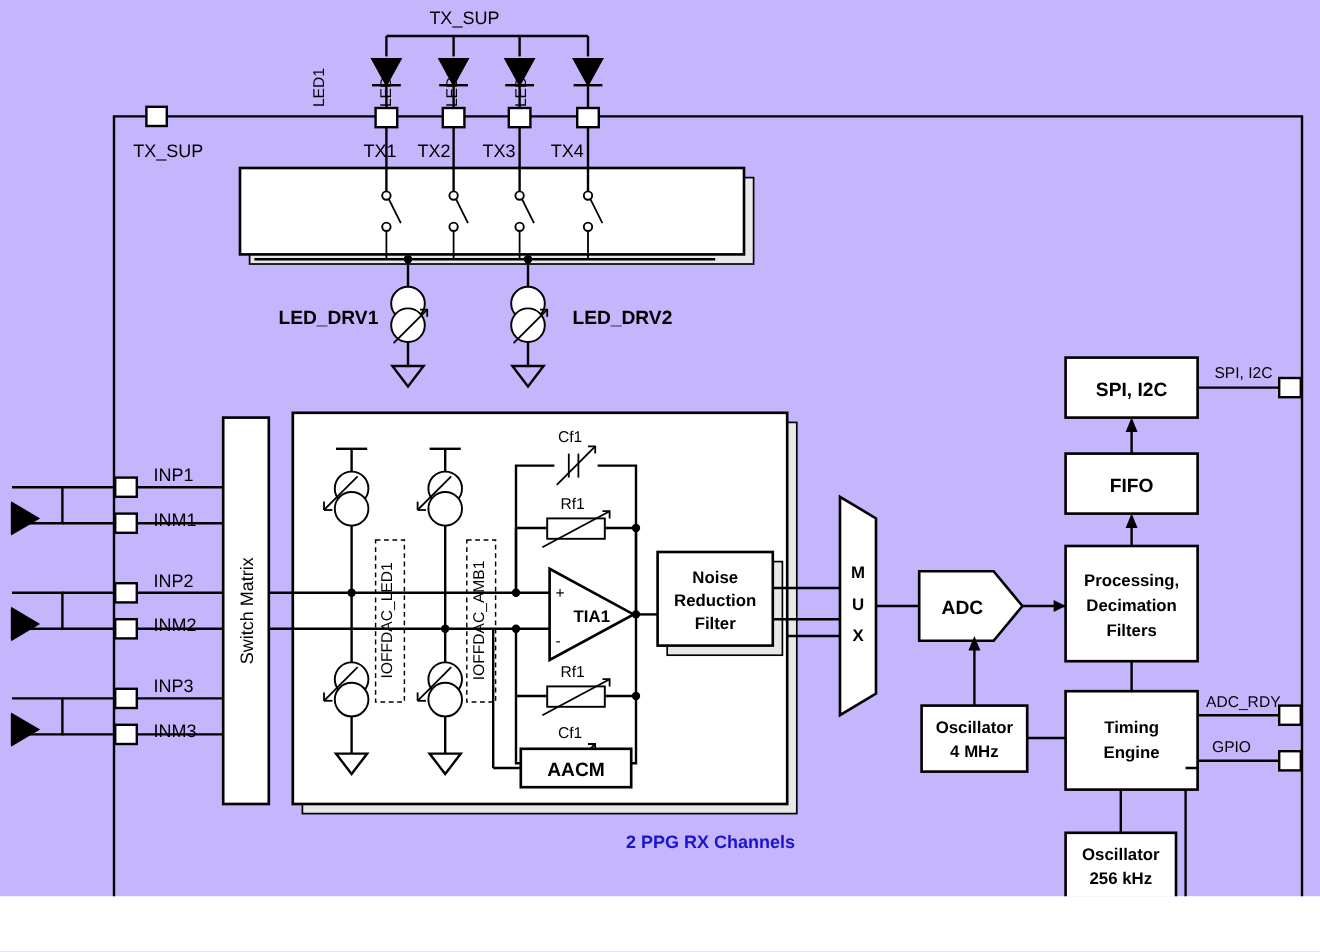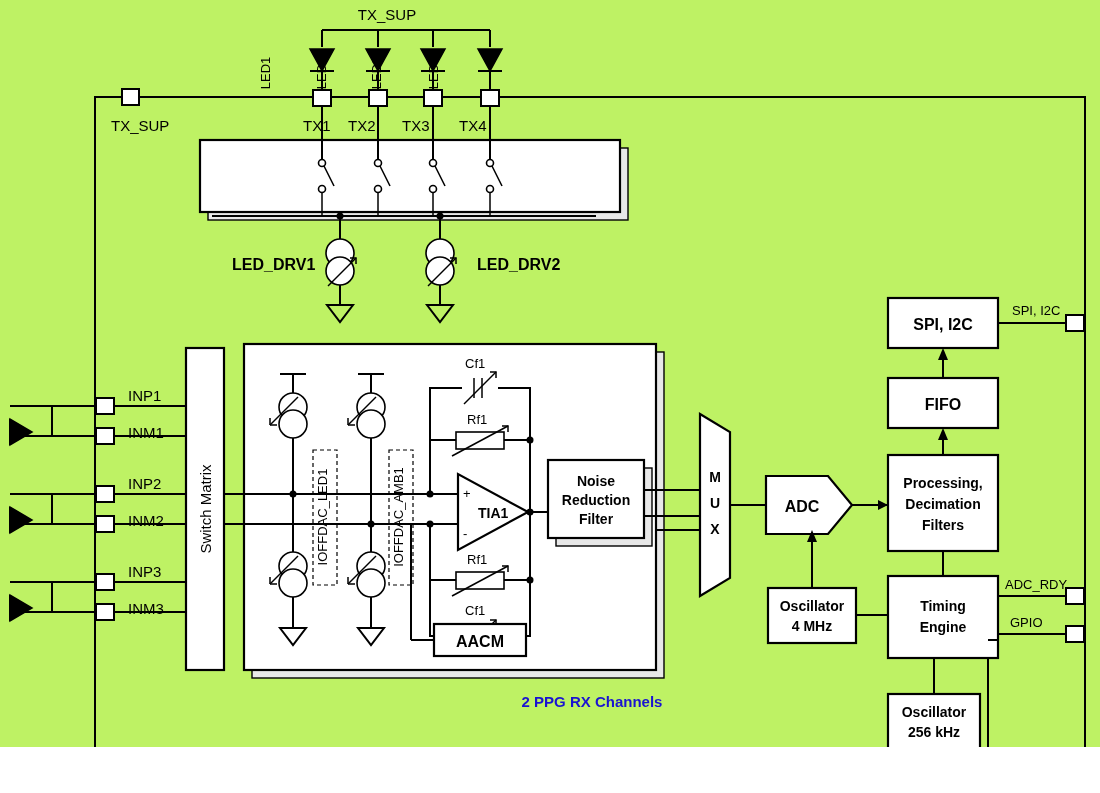--- a/index.html
+++ b/index.html
@@ -4,21 +4,21 @@
 <style>
   html, body {
     margin: 0;
     padding: 0;
     background: #ffffff;
   }
   #root {
     position: relative;
     width: 1100px;
     height: 747px;
-    background: #bef264;
+    background: #c4b5fd;
     font-family: "Liberation Sans", sans-serif;
     overflow: hidden;
   }
   svg.diagram {
     position: absolute;
     left: 0;
     top: 0;
     width: 1100px;
     height: 793px;
   }

